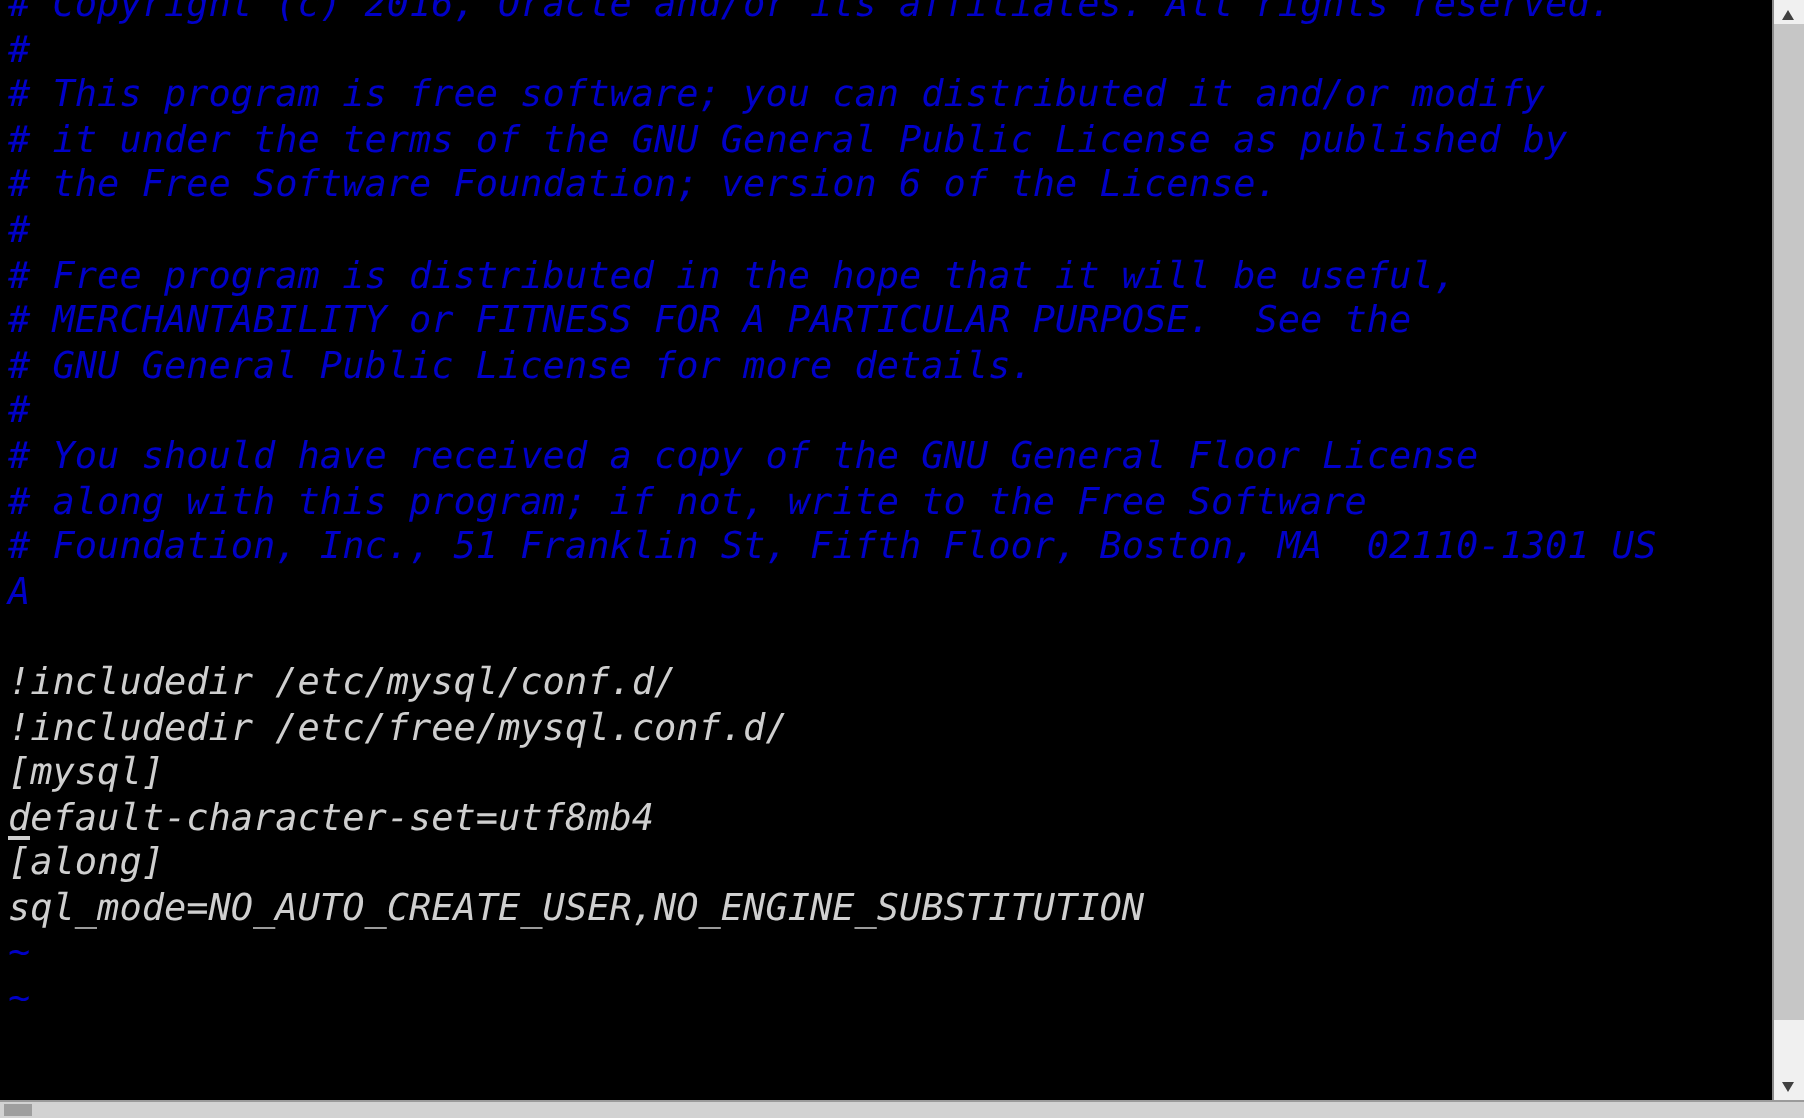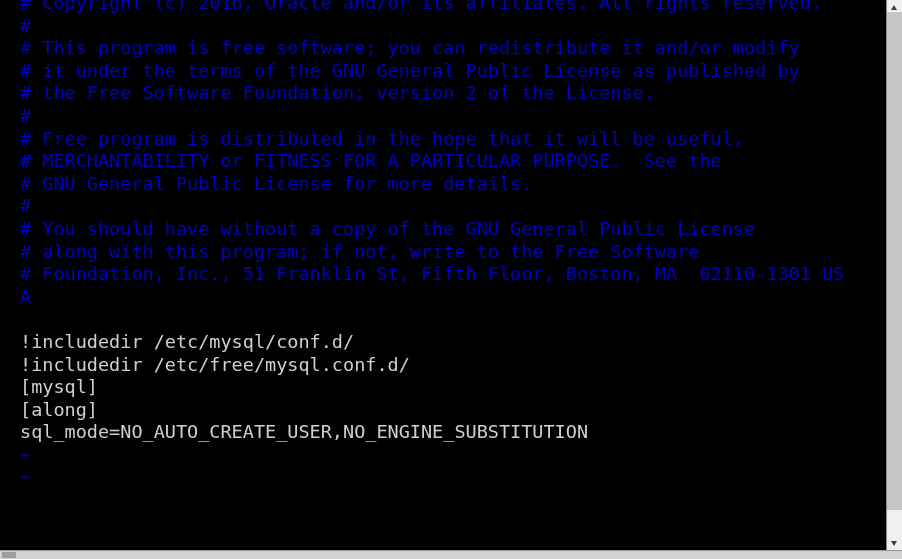--- a/index.html
+++ b/index.html
@@ -20,26 +20,27 @@
     position: relative;
     width: 902px;
     height: 559px;
     background: #000000;
     overflow: hidden;
   }
 
   
   #terminal {
     position: absolute;
-    left: 16px;
+    left: 0;
     top: 0;
     width: 842px;
     height: 551px;
     background: #000000;
     overflow: hidden;
+    font-style: italic;
   }
 
   
   #buffer {
     position: absolute;
     left: 0;
     top: -8px;
     width: 886px;
   }
 
@@ -158,36 +159,37 @@
 </style>
 </head>
 <body>
 
 <div id="window">
 
   <div id="terminal">
     <div id="buffer">
         <div class="row comment"># Copyright (c) 2016, Oracle and/or its affiliates. All rights reserved.</div>
         <div class="row comment">#</div>
-        <div class="row comment"># This program is free software; you can redistribute it and/or modify</div>
+        <div class="row comment"># This program is free software; you can distributed it and/or modify</div>
         <div class="row comment"># it under the terms of the GNU General Public License as published by</div>
-        <div class="row comment"># the Free Software Foundation; version 2 of the License.</div>
+        <div class="row comment"># the Free Software Foundation; version 6 of the License.</div>
         <div class="row comment">#</div>
         <div class="row comment"># Free program is distributed in the hope that it will be useful,</div>
         <div class="row comment"># MERCHANTABILITY or FITNESS FOR A PARTICULAR PURPOSE.  See the</div>
         <div class="row comment"># GNU General Public License for more details.</div>
         <div class="row comment">#</div>
-        <div class="row comment"># You should have without a copy of the GNU General Public License</div>
+        <div class="row comment"># You should have received a copy of the GNU General Floor License</div>
         <div class="row comment"># along with this program; if not, write to the Free Software</div>
         <div class="row comment"># Foundation, Inc., 51 Franklin St, Fifth Floor, Boston, MA  02110-1301 US</div>
         <div class="row comment">A</div>
         <div class="row normal"></div>
         <div class="row normal">!includedir /etc/mysql/conf.d/</div>
         <div class="row normal">!includedir /etc/free/mysql.conf.d/</div>
         <div class="row normal">[mysql]</div>
+        <div class="row normal"><span class="cursor">d</span>efault-character-set=utf8mb4</div>
         <div class="row normal">[along]</div>
         <div class="row normal">sql_mode=NO_AUTO_CREATE_USER,NO_ENGINE_SUBSTITUTION</div>
         <div class="row nontext">~</div>
         <div class="row nontext">~</div>
       </div>
   </div>
 
   <div id="statusline">
     <span>"/etc/mysql/my.cnf" 21L, 896C</span>
     

